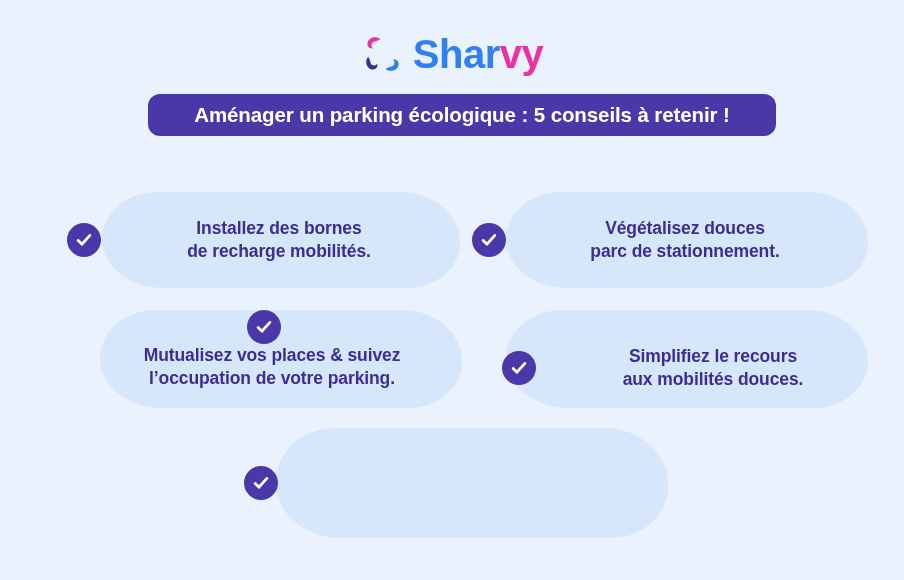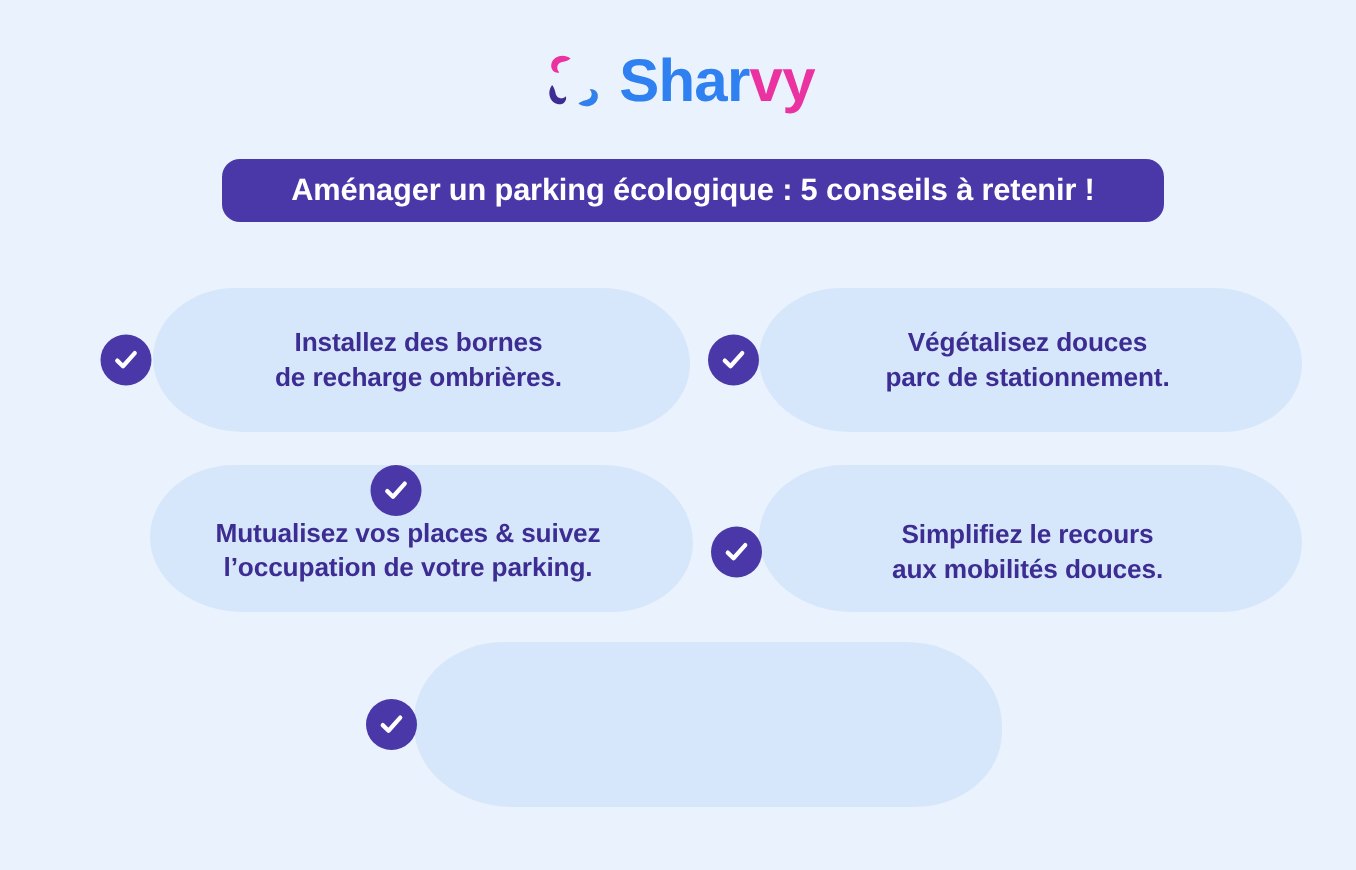--- a/index.html
+++ b/index.html
@@ -47,21 +47,21 @@
     letter-spacing: -0.5px;
     line-height: 1;
     white-space: nowrap;
   }
   .logo-text .part-a { color: #2f80f0; }
   .logo-text .part-b { color: #ea33a0; }
 
   
   .title-banner {
     position: absolute;
-    top: 106px;
+    top: 94px;
     left: 148px;
     width: 628px;
     height: 42px;
     box-sizing: border-box;
     background: #4a37a8;
     border-radius: 12px;
     display: flex;
     align-items: center;
     justify-content: center;
     padding: 0 18px;
@@ -132,21 +132,21 @@
   .tip-2 .badge { margin-left: 4px; }
   .tip-2 .tip-text { margin-left: 24px; width: 310px; }
 
   
   .tip-3 { left: 62px;  top: 130px; width: 400px; height: 98px; flex-direction: column; }
   .tip-3 .pill  { width: 362px; height: 98px; }
   .tip-3 .badge { margin-left: 3px; }
   .tip-3 .tip-text { margin-left: 20px; width: 318px; }
 
   
-  .tip-4 { left: 468px; top: 130px; width: 400px; height: 116px; }
+  .tip-4 { left: 468px; top: 130px; width: 400px; height: 116px; justify-content: flex-end; }
   .tip-4 .pill  { width: 362px; height: 98px; }
   .tip-4 .badge { margin-left: 6px; }
   .tip-4 .tip-text { margin-left: 22px; width: 310px; }
 
   
   .tip-5 { left: 240px; top: 248px; width: 430px; height: 110px; }
   .tip-5 .pill  { width: 392px; height: 110px; left: 36px;
                   border-radius: 60px 64px 58px 66px / 52px 56px 50px 54px; }
   .tip-5 .badge { margin-left: 4px; }
   .tip-5 .tip-text { margin-left: 22px; width: 348px; }
@@ -181,21 +181,21 @@
   <div class="tips">
 
     <div class="tip tip-1">
       <div class="pill"></div>
       <div class="badge">
         <svg width="20" height="20" viewBox="0 0 24 24" aria-hidden="true">
           <path d="M5 12.5 L9.6 17 L19 6.5" fill="none" stroke="#ffffff" stroke-width="3.4" stroke-linecap="round" stroke-linejoin="round"></path>
         </svg>
       </div>
       <div class="tip-text">Installez des bornes
-de recharge ombrières.</div>
+de recharge mobilités.</div>
     </div>
 
     <div class="tip tip-2">
       <div class="pill"></div>
       <div class="badge">
         <svg width="20" height="20" viewBox="0 0 24 24" aria-hidden="true">
           <path d="M5 12.5 L9.6 17 L19 6.5" fill="none" stroke="#ffffff" stroke-width="3.4" stroke-linecap="round" stroke-linejoin="round"></path>
         </svg>
       </div>
       <div class="tip-text">Végétalisez douces

